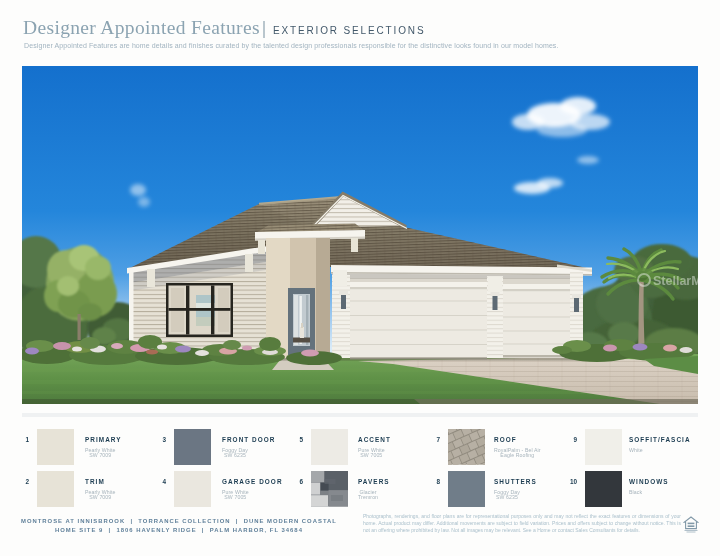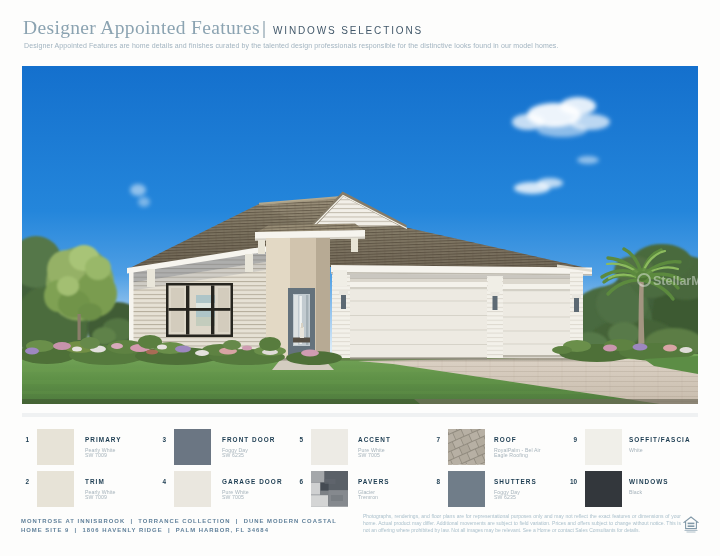--- a/index.html
+++ b/index.html
@@ -1,30 +1,30 @@
 <!DOCTYPE html>
 <html><head>
 <meta charset="utf-8">
 <style>
   html,body{margin:0;padding:0;}
   body{width:720px;height:556px;background:#fdfdfc;position:relative;overflow:hidden;
        font-family:"Liberation Sans",sans-serif;}
-  .abs{position:absolute;}
+  .abs{position:absolute;text-align:center;}
   .num{font-size:6.4px;font-weight:bold;color:#1b3b50;width:12px;text-align:right;}
   .lab{font-size:6.4px;font-weight:bold;color:#1b3b50;letter-spacing:1.05px;}
   .sub{font-size:5.2px;color:#a7b4bc;line-height:5.7px;letter-spacing:0.1px;}
 </style>
 </head>
 <body>
 
 <div class="abs" style="left:23px;top:16.5px;font-family:'Liberation Serif',serif;font-size:19.5px;color:#8ba3b1;letter-spacing:0.35px;">Designer Appointed Features</div>
 
 <div class="abs" style="left:263px;top:21px;width:1.5px;height:17px;background:#b9c6cd;"></div>
 
-<div class="abs" style="left:273px;top:25px;font-size:10px;color:#42586a;letter-spacing:1.85px;font-weight:400;">WINDOWS SELECTIONS</div>
+<div class="abs" style="left:273px;top:25px;font-size:10px;color:#42586a;letter-spacing:1.85px;font-weight:400;">EXTERIOR SELECTIONS</div>
 
 <div class="abs" style="left:24px;top:41.5px;font-size:7px;color:#a2b4c0;letter-spacing:0.1px;">Designer Appointed Features are home details and finishes curated by the talented design professionals responsible for the distinctive looks found in our model homes.</div>
 
 <div class="abs" style="left:22px;top:66px;width:676px;height:338px;">
 <svg width="676" height="338" viewBox="0 0 676 338">
   <defs>
     <linearGradient id="sky" x1="0" y1="0" x2="0" y2="1">
       <stop offset="0" stop-color="#1470cd"></stop>
       <stop offset="0.5" stop-color="#2486db"></stop>
       <stop offset="0.72" stop-color="#4f9fe4"></stop>

